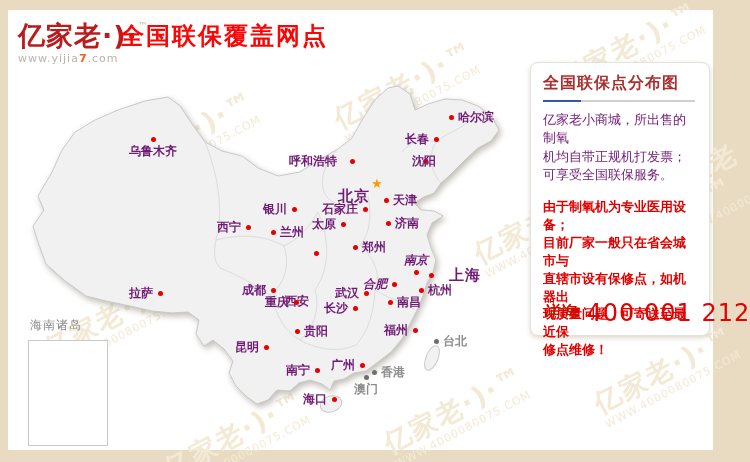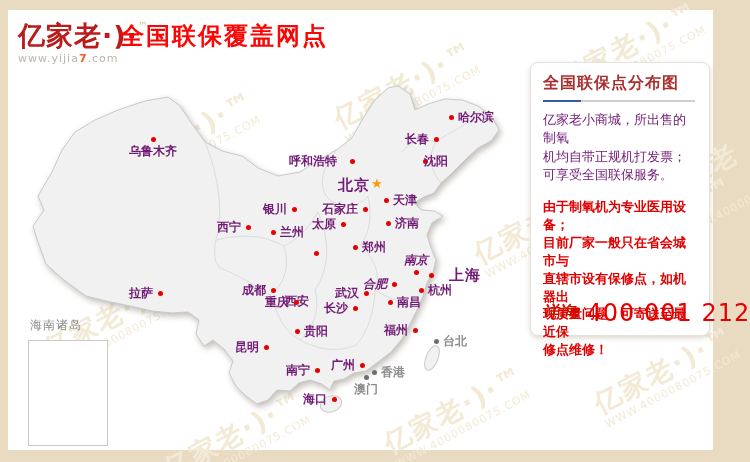--- a/index.html
+++ b/index.html
@@ -177,29 +177,29 @@
     <div class="city">
       <span class="dot" style="left: 449px; top: 115px;"></span>
       <span class="clabel" style="left: 458px; top: 111px;">哈尔滨</span>
     </div>
     <div class="city">
       <span class="dot" style="left: 434px; top: 137px;"></span>
       <span class="clabel" style="left: 429px; top: 133px; transform: translateX(-100%);">长春</span>
     </div>
     <div class="city">
       <span class="dot" style="left: 423px; top: 159px;"></span>
-      <span class="clabel" style="left: 424px; top: 155px; text-align: right;">沈阳</span>
+      <span class="clabel" style="left: 412px; top: 155px; text-align: right;">沈阳</span>
     </div>
     <div class="city">
       <span class="dot" style="left: 350px; top: 159px;"></span>
       <span class="clabel" style="left: 337px; top: 155px; transform: translateX(-100%);">呼和浩特</span>
     </div>
     <div class="city">
       <span class="star" style="left: 371px; top: 177px;">★</span>
-      <span class="clabel big" style="left: 370px; top: 178px; transform: translateX(-100%);">北京</span>
+      <span class="clabel big" style="left: 370px; top: 189px; transform: translateX(-100%);">北京</span>
     </div>
     <div class="city">
       <span class="dot" style="left: 384px; top: 198px;"></span>
       <span class="clabel" style="left: 393px; top: 194px;">天津</span>
     </div>
     <div class="city">
       <span class="dot" style="left: 363px; top: 207px;"></span>
       <span class="clabel" style="left: 358px; top: 203px; transform: translateX(-100%);">石家庄</span>
     </div>
     <div class="city">

